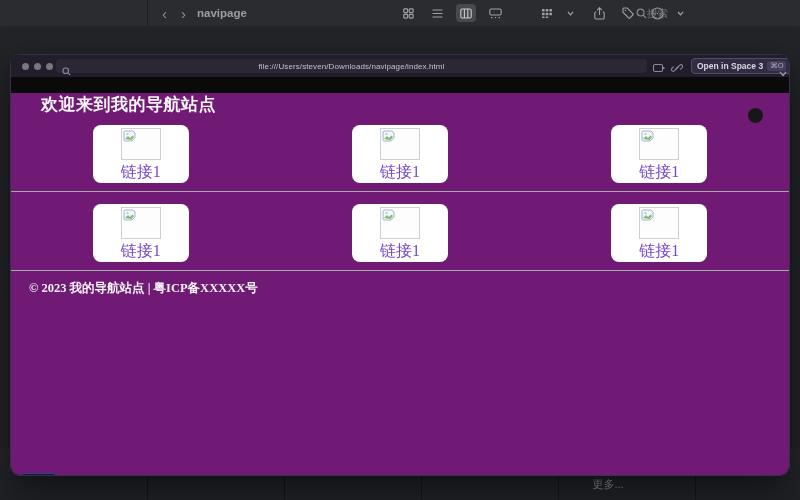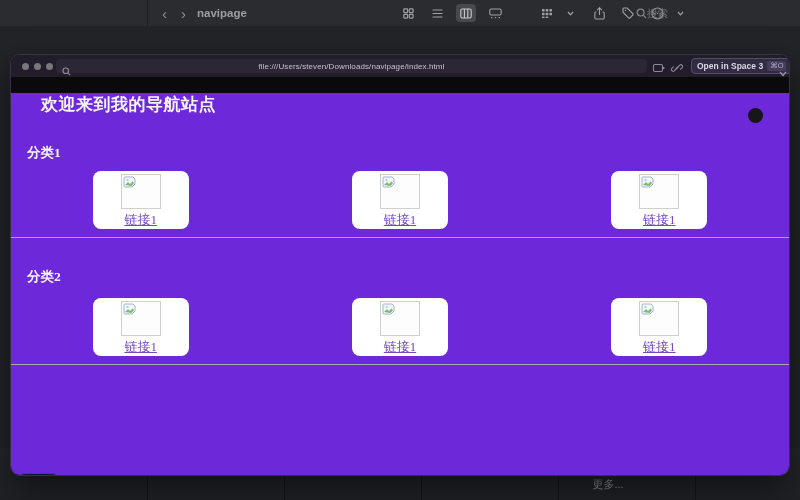--- a/index.html
+++ b/index.html
@@ -71,21 +71,21 @@
     position:absolute; left:680px; top:3px; height:16px;
     background:#322c42; border:1px solid #534c66; border-radius:4px;
     display:flex; align-items:center; gap:4px; padding:0 5px;
   }
   .open-label{ font-size:8.5px; color:#dcd7e8; font-weight:700; white-space:nowrap; }
   .kbd-chip{ font-size:7.5px; color:#b3aac6; background:#453e58; border-radius:2px; padding:1px 3px; line-height:1; }
   .tb-chevron{ position:absolute; left:768px; top:8px; }
 
   
   .page{
-    position:relative; width:100%; height:400px; background:#6d28d9;
+    position:relative; width:100%; height:400px; background:#701a75;
     font-family:"Liberation Serif", serif; color:#f5f5f5;
   }
   .page-title{ margin:16px 0 0 30px; font-size:17px; font-weight:700; letter-spacing:0.5px; }
   .mode-dot{
     position:absolute; right:26px; top:15px; width:15px; height:15px; border-radius:50%;
     background:#17171a;
   }
   .section-heading{ margin:30px 0 0 16px; font-size:13.5px; font-weight:700; }
   .sec1 .section-heading{ margin-top:28px; }
   .card-row{ display:flex; margin-top:9px; height:58px; }
@@ -93,21 +93,21 @@
   .card{
     width:96px; height:58px; background:#ffffff; border-radius:8px;
     display:flex; flex-direction:column; align-items:center; padding-top:3px;
   }
   .img-ph{
     width:40px; height:38px; border:1px solid #cfcfcf; background:#fdfdfd;
     position:relative;
   }
   .img-ph svg{ position:absolute; left:1px; top:1px; }
   .card-link{
-    margin-top:2px; font-size:13px; color:#7448c6; text-decoration:underline; cursor:pointer;
+    margin-top:2px; font-size:16px; color:#7448c6; cursor:pointer;
   }
   hr.divider{ border:none; height:1px; background:#a8a8a8; margin:8px 0 0 0; }
   .sec2-hr{ margin-top:5px; }
   .footer-text{ margin:9px 0 0 18px; font-size:12.5px; font-weight:600; color:#f2f2f2; }
   .site-badge{
     position:absolute; left:6px; bottom:4px;
     background:#10173a; border:1px solid #35418a; color:#7e90e8;
     font-family:"Liberation Sans", sans-serif; font-size:8.5px; font-weight:700;
     padding:2px 8px; border-radius:9px; letter-spacing:0.2px;
   }
@@ -260,21 +260,20 @@
           <polyline points="1,1 4,4.4 7,1"></polyline>
         </svg>
     </span>
   </div>
 
   <div class="page">
     <h1 class="page-title">欢迎来到我的导航站点</h1>
     <div class="mode-dot"></div>
 
     <div class="sec1">
-      <h2 class="section-heading">分类1</h2>
       <div class="card-row">
         <div class="card-cell">
             <div class="card">
           <div class="img-ph">
                 <svg width="13" height="13" viewBox="0 0 13 13">
                   <path d="M1 2 a1 1 0 0 1 1 -1 h8 l2 2 v5 l-3 3 h-7 a1 1 0 0 1 -1 -1 z" fill="#f3f7fb" stroke="#9fb6cf" stroke-width="1"></path>
                   <circle cx="4.5" cy="4" r="1.1" fill="#a9c6e2"></circle>
                   <path d="M2 9 l3 -3 2 2 2.5 -2.5 1.5 1.5 -2.5 3 z" fill="#7fba6d"></path>
                 </svg>
               </div>
@@ -303,21 +302,20 @@
                 </svg>
               </div>
           <a class="card-link">链接1</a>
         </div>
           </div>
       </div>
       <hr class="divider">
     </div>
 
     <div class="sec2">
-      <h2 class="section-heading">分类2</h2>
       <div class="card-row" style="margin-top:12px">
         <div class="card-cell">
             <div class="card">
           <div class="img-ph">
                 <svg width="13" height="13" viewBox="0 0 13 13">
                   <path d="M1 2 a1 1 0 0 1 1 -1 h8 l2 2 v5 l-3 3 h-7 a1 1 0 0 1 -1 -1 z" fill="#f3f7fb" stroke="#9fb6cf" stroke-width="1"></path>
                   <circle cx="4.5" cy="4" r="1.1" fill="#a9c6e2"></circle>
                   <path d="M2 9 l3 -3 2 2 2.5 -2.5 1.5 1.5 -2.5 3 z" fill="#7fba6d"></path>
                 </svg>
               </div>
@@ -345,16 +343,17 @@
                   <path d="M2 9 l3 -3 2 2 2.5 -2.5 1.5 1.5 -2.5 3 z" fill="#7fba6d"></path>
                 </svg>
               </div>
           <a class="card-link">链接1</a>
         </div>
           </div>
       </div>
       <hr class="divider sec2-hr">
     </div>
 
+    <div class="footer-text">© 2023 我的导航站点 | 粤ICP备XXXXX号</div>
 
     <div class="site-badge">stv.lol</div>
   </div>
 </div>
 
 </body></html>

